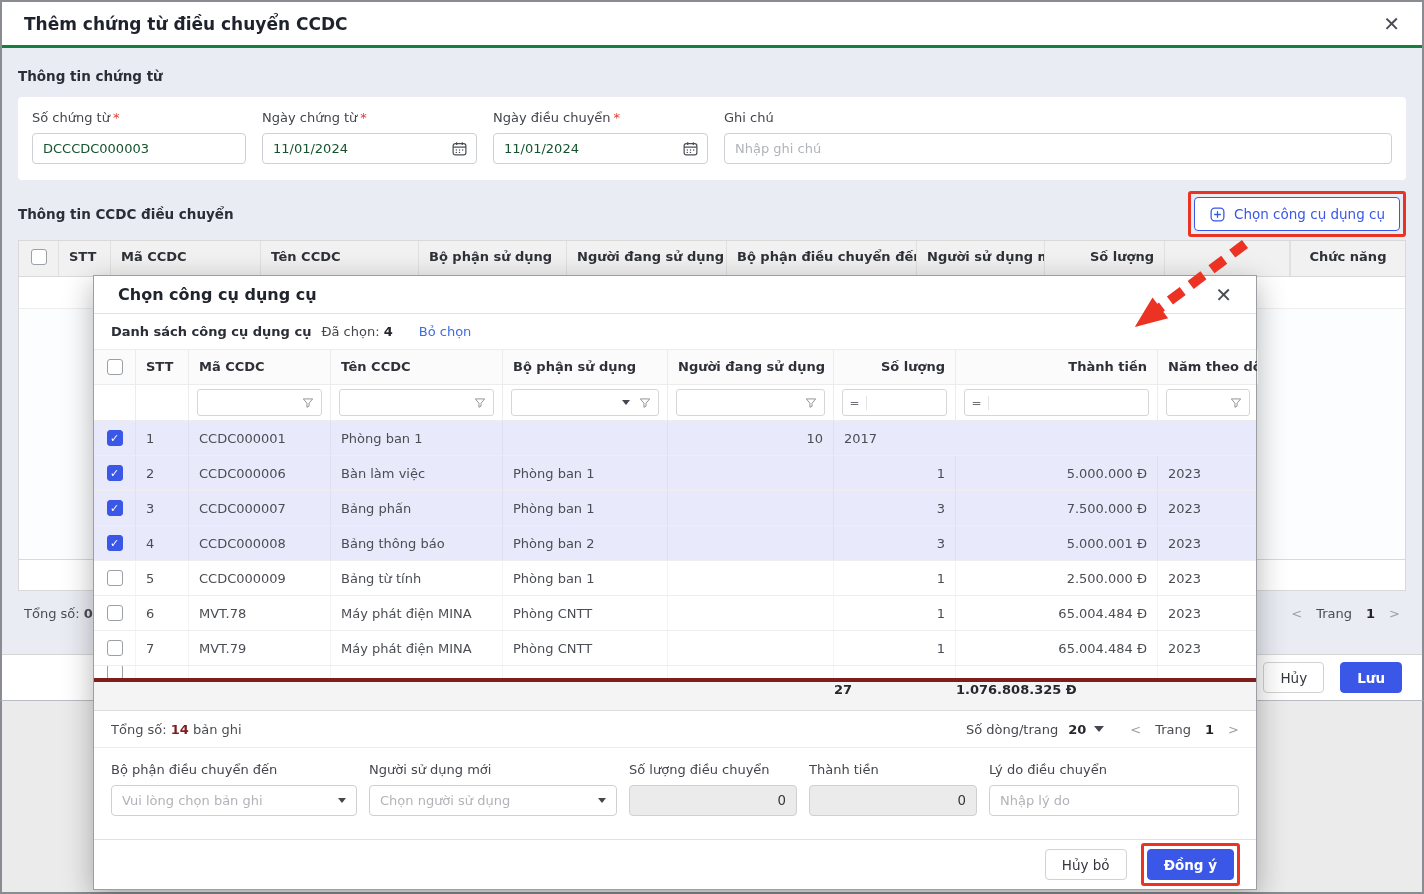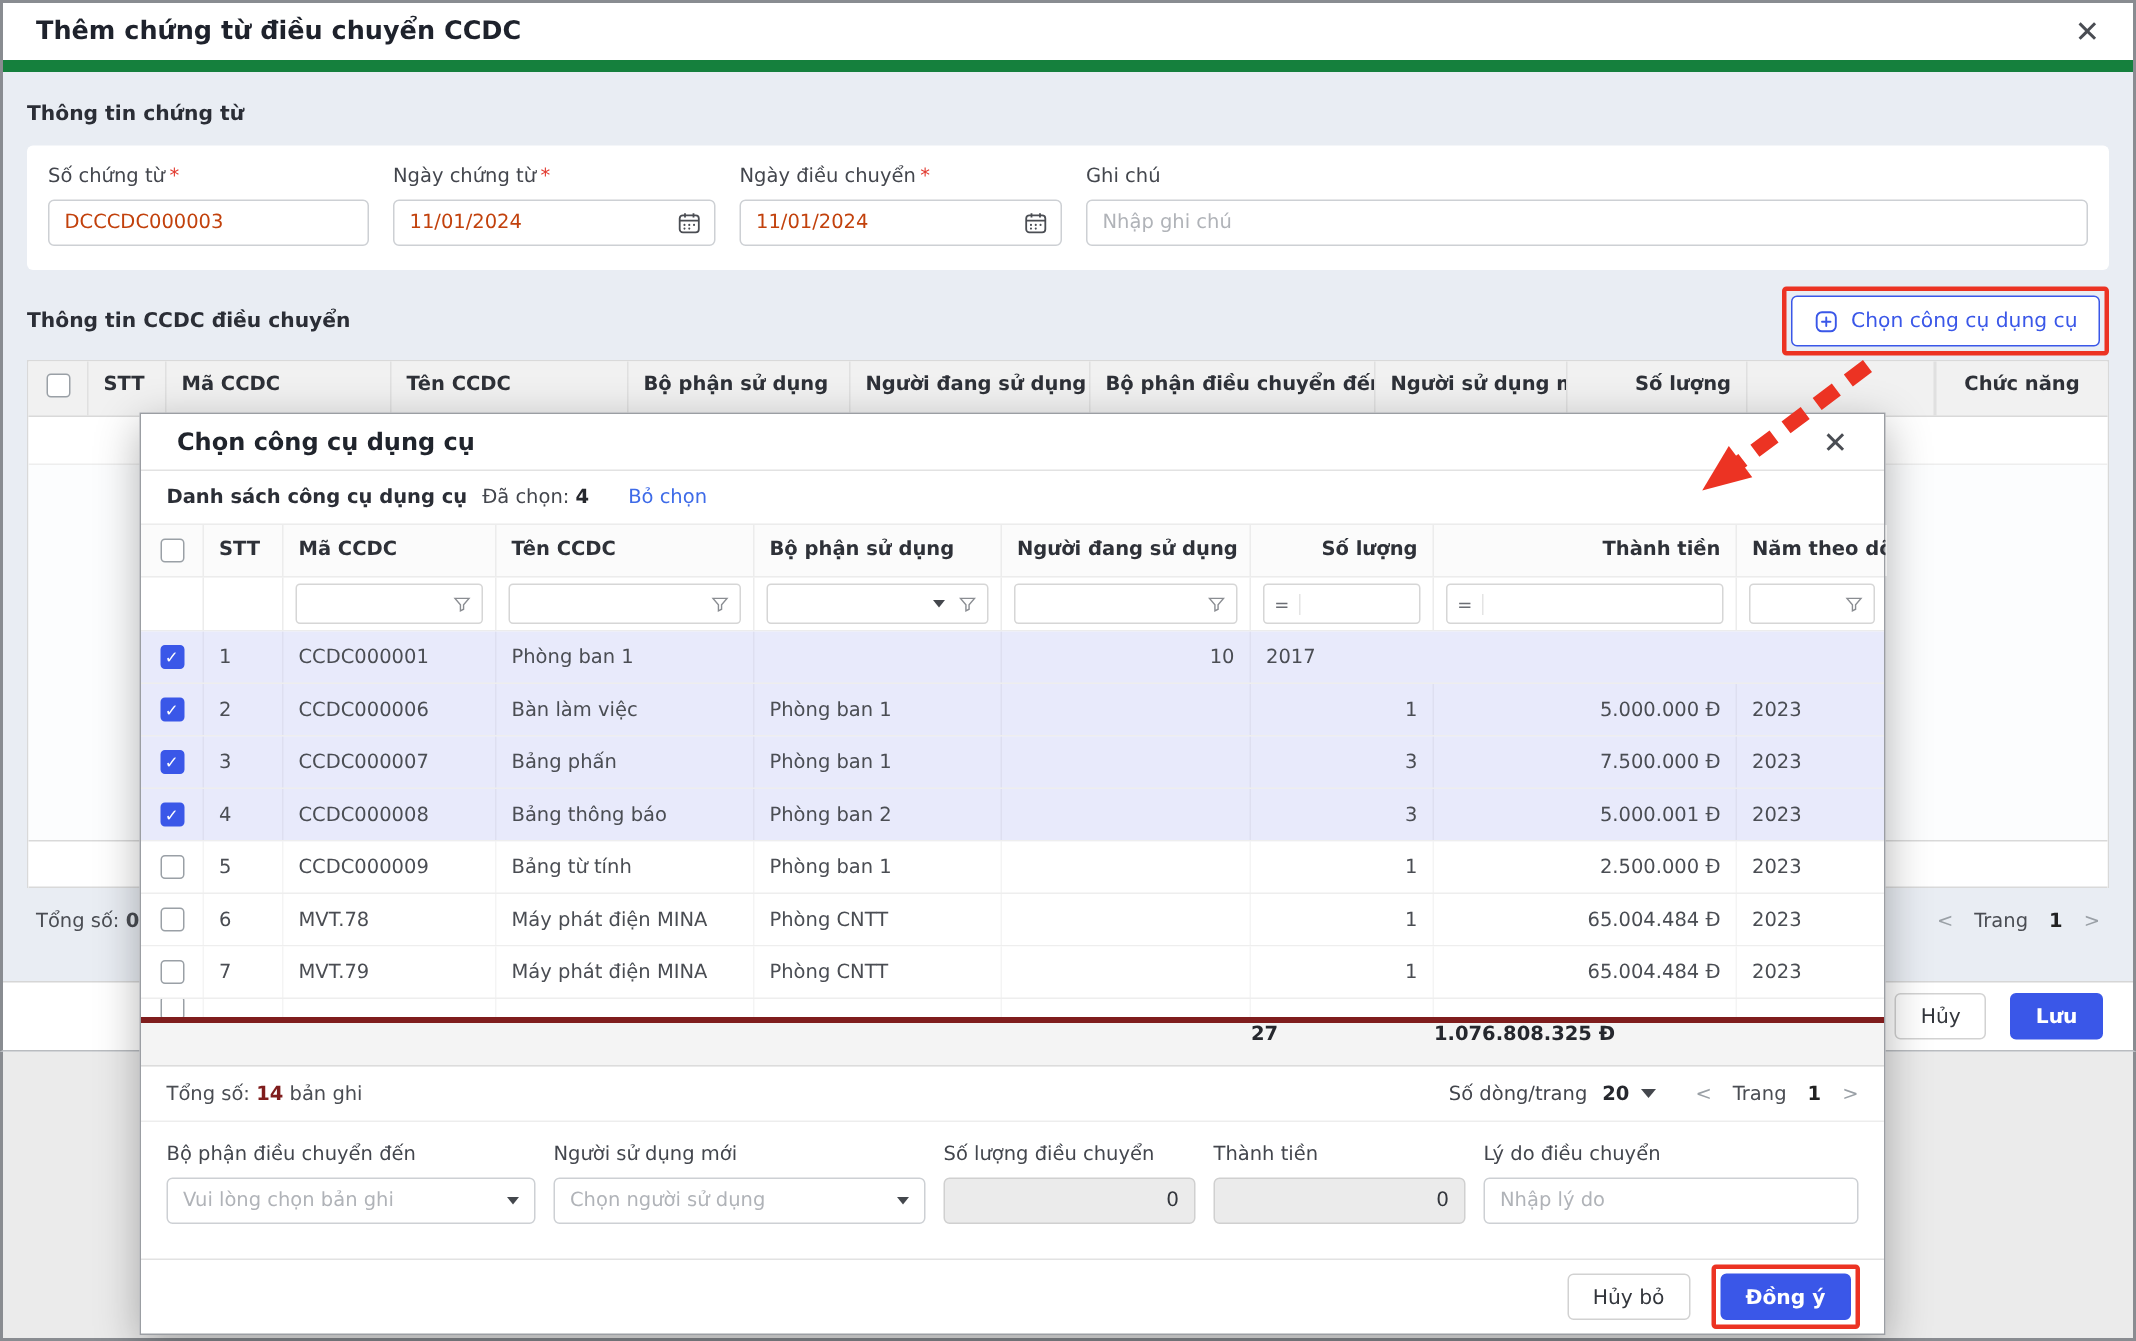--- a/index.html
+++ b/index.html
@@ -12,30 +12,30 @@
     --txt:#3d3f45;
     --txt-strong:#26282e;
     --ph:#b0b3b8;
   }
   *{box-sizing:border-box;margin:0;padding:0;font-family:"DejaVu Sans","Liberation Sans",sans-serif;}
   html,body{width:1424px;height:894px;}
   body{position:relative;background:#ebebeb;overflow:hidden;font-size:13px;color:var(--txt);box-shadow:inset 0 0 0 2px #898c91;}
 
   
   .dialog{position:absolute;left:0;top:0;width:1424px;height:701px;background:#e9edf3;border:2px solid #898c91;border-bottom:1px solid #b9bcc0;}
-  .dlg-head{height:46px;background:#fff;border-bottom:8px solid #15803d;display:flex;align-items:center;justify-content:space-between;padding:0 22px;}
+  .dlg-head{height:46px;background:#fff;border-bottom:3px solid #15803d;display:flex;align-items:center;justify-content:space-between;padding:0 22px;}
   .dlg-title{font-size:17px;font-weight:bold;color:#1e222c;}
   .x-btn{font-size:20px;color:#4a4d53;cursor:pointer;line-height:1;}
   .dlg-body{padding:0 16px;}
   .sec-label{margin-top:20px;font-size:13.5px;font-weight:bold;color:#2b2e36;}
   .card{margin-top:13px;background:#fff;border-radius:4px;padding:13px 14px 16px;display:flex;gap:16px;}
   .field{display:flex;flex-direction:column;gap:8px;}
   .field label{color:#43464d;}
   .req{color:#e23b30;margin-left:3px;}
-  .inp{height:31px;border:1px solid #cdd0d4;border-radius:4px;padding:0 10px;font-size:13px;color:#c2410c;background:#fff;display:flex;align-items:center;}
+  .inp{height:31px;border:1px solid #cdd0d4;border-radius:4px;padding:0 10px;font-size:13px;color:#14532d;background:#fff;display:flex;align-items:center;}
   input.inp{width:100%;}
   input.inp::placeholder{color:var(--ph);}
   .inp-wrap{position:relative;}
   .inp-wrap .cal{position:absolute;right:9px;top:7px;}
   .w-doc{width:214px;}
   .w-date{width:215px;}
   .w-note{flex:1;}
   .sec2-row{margin-top:8px;height:52px;display:flex;align-items:center;justify-content:space-between;}
   .hl{border:3px solid var(--ann);border-radius:3px;padding:3px;background:transparent;display:inline-flex;}
   .btn-outline-accent{display:inline-flex;align-items:center;gap:8px;height:34px;padding:0 14px;background:#fff;border:1px solid var(--accent);border-radius:4px;color:var(--accent);font-size:13.5px;font-weight:500;cursor:pointer;}

